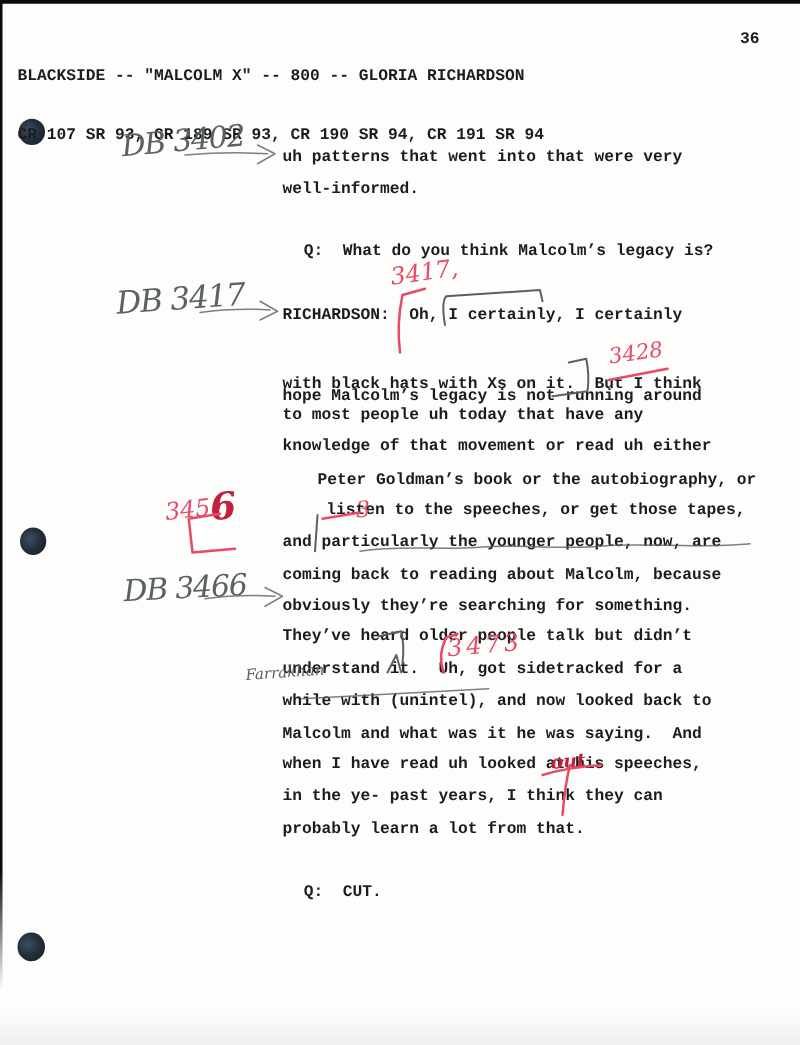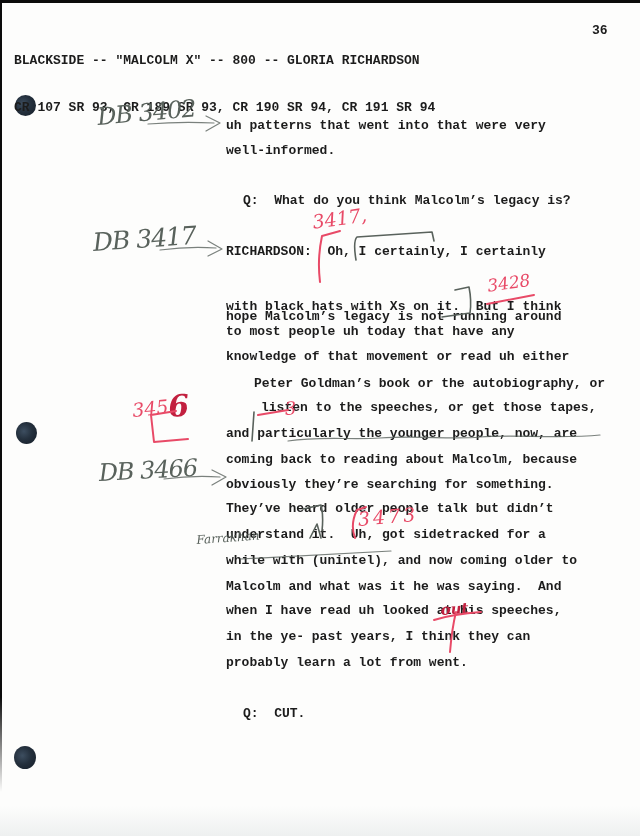--- a/index.html
+++ b/index.html
@@ -65,25 +65,25 @@
       <div class="tline" style="left: 226px; top: 299px;">with black hats with Xs on it.  But I think</div>
       <div class="tline" style="left: 226px; top: 324px;">to most people uh today that have any</div>
       <div class="tline" style="left: 226px; top: 349px;">knowledge of that movement or read uh either</div>
       <div class="tline" style="left: 226px; top: 376px; margin-left: 28px;">Peter Goldman’s book or the autobiography, or</div>
       <div class="tline" style="left: 226px; top: 400px; margin-left: 35px;">listen to the speeches, or get those tapes,</div>
       <div class="tline" style="left: 226px; top: 426px;">and particularly the younger people, now, are</div>
       <div class="tline" style="left: 226px; top: 452px;">coming back to reading about Malcolm, because</div>
       <div class="tline" style="left: 226px; top: 477px;">obviously they’re searching for something.</div>
       <div class="tline" style="left: 226px; top: 501px;">They’ve heard older people talk but didn’t</div>
       <div class="tline" style="left: 226px; top: 527px;">understand it.  Uh, got sidetracked for a</div>
-      <div class="tline" style="left: 226px; top: 553px;">while with (unintel), and now coming older to</div>
+      <div class="tline" style="left: 226px; top: 553px;">while with (unintel), and now looked back to</div>
       <div class="tline" style="left: 226px; top: 579px;">Malcolm and what was it he was saying.  And</div>
       <div class="tline" style="left: 226px; top: 603px;">when I have read uh looked at his speeches,</div>
       <div class="tline" style="left: 226px; top: 629px;">in the ye- past years, I think they can</div>
-      <div class="tline" style="left: 226px; top: 655px;">probably learn a lot from went.</div>
+      <div class="tline" style="left: 226px; top: 655px;">probably learn a lot from that.</div>
       <div class="tline" style="left: 243px; top: 706px;">Q:  CUT.</div>
     </div>
 
   <div id="handwriting">
       <div class="hand pencil" style="left: 96px; top: 103px; font-size: 24px; letter-spacing: -1px; transform: rotate(-5deg);">DB 3402</div>
       <div class="hand pencil" style="left: 92px; top: 228px; font-size: 25px; letter-spacing: -1px; transform: rotate(-4deg);">DB 3417</div>
       <div class="hand pencil" style="left: 98px; top: 459px; font-size: 24px; letter-spacing: -1px; transform: rotate(-3deg);">DB 3466</div>
       <div class="hand red" style="left: 311px; top: 211px; font-size: 19px; letter-spacing: 0px; transform: rotate(-8deg);">3417,</div>
       <div class="hand red" style="left: 486px; top: 276px; font-size: 17px; letter-spacing: 0px; transform: rotate(-8deg);">3428</div>
       <div class="hand red" style="left: 131px; top: 399px; font-size: 19px; letter-spacing: 0px; transform: rotate(-6deg);">345</div>

